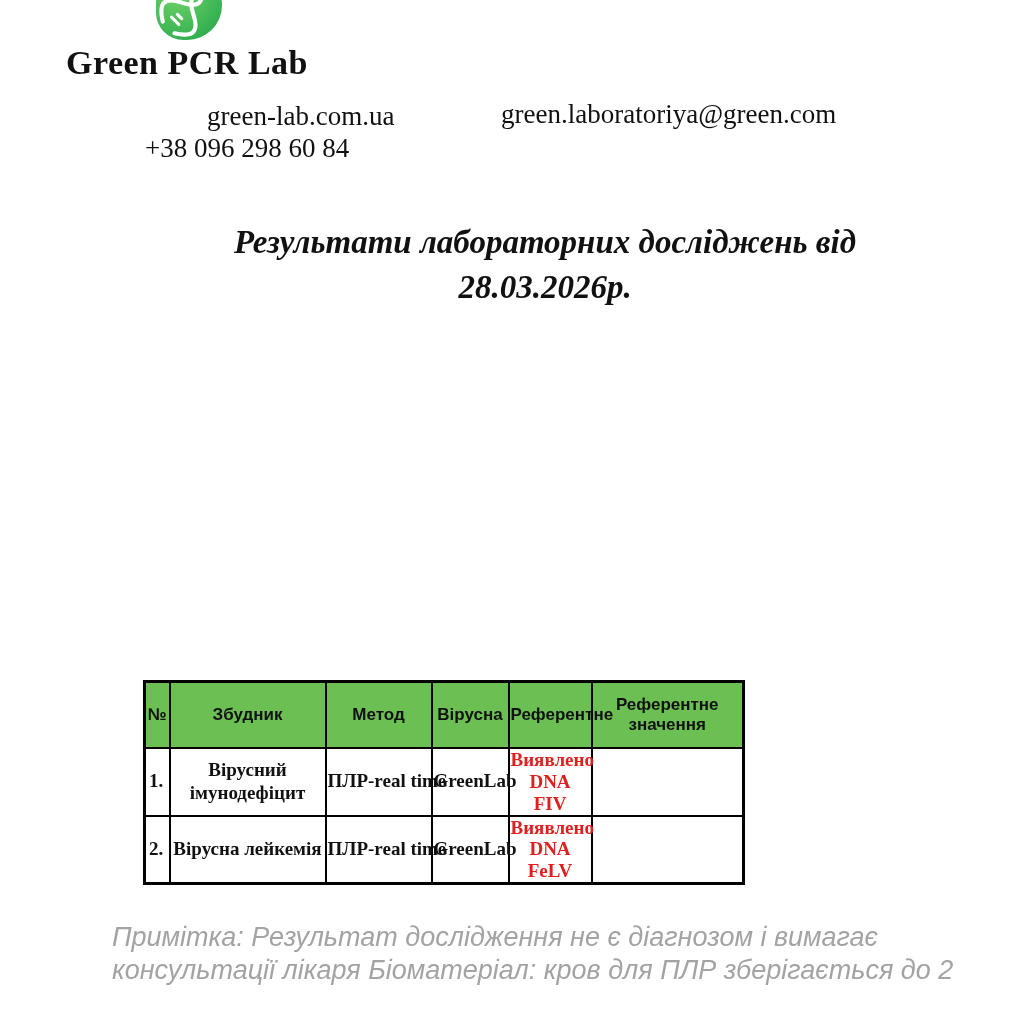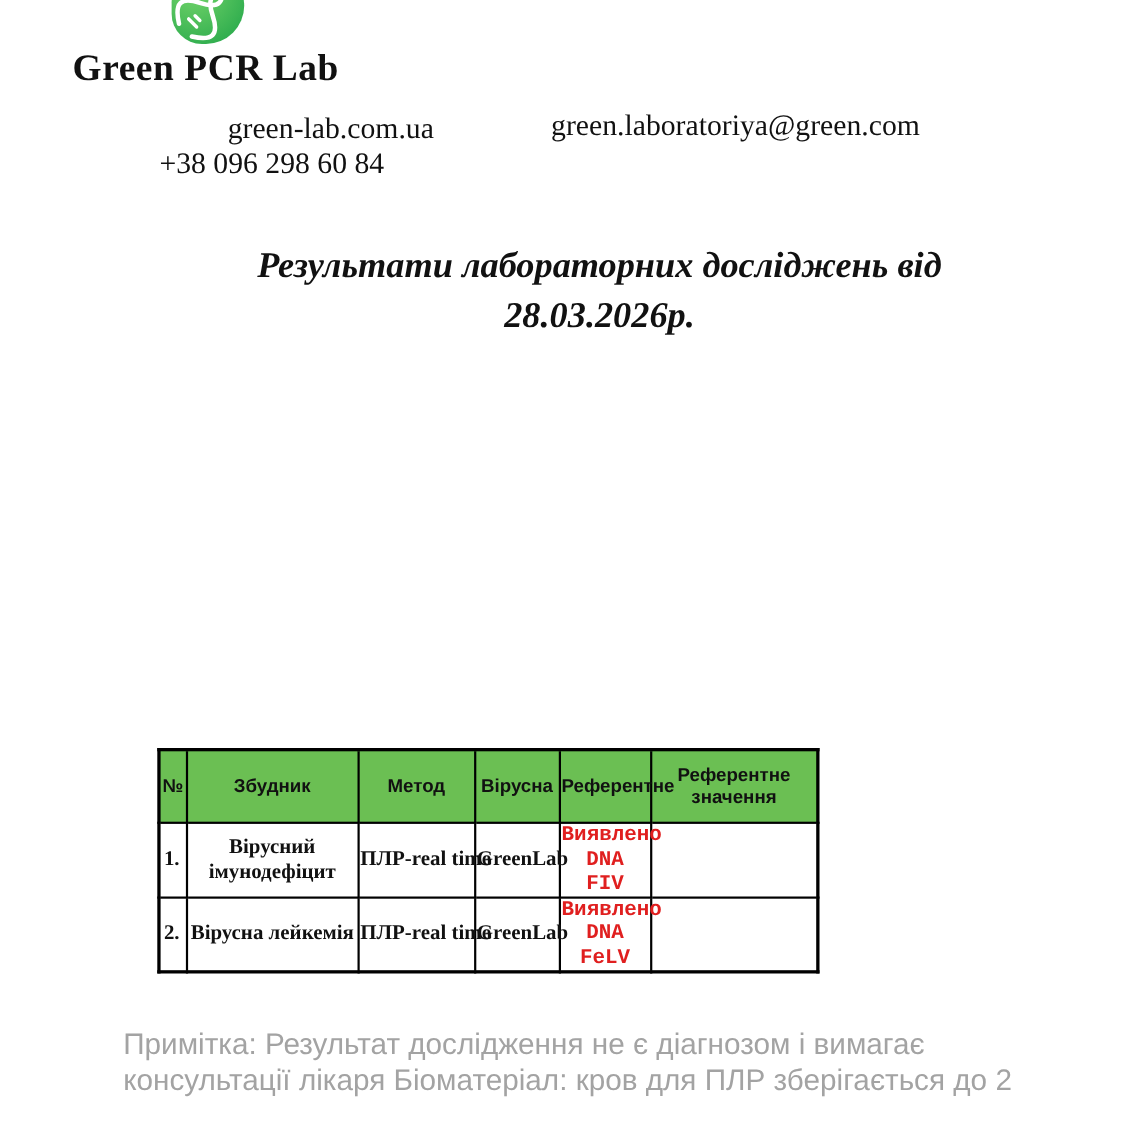--- a/index.html
+++ b/index.html
@@ -82,32 +82,31 @@
     height: 62px; line-height: 1.2;
     background: #ffffff;
   }
   .results-table td.num-cell { text-align: left; padding-left: 3px; }
   .results-table td.pathogen-cell { white-space: normal; }
   .results-table td.method-cell, .results-table td.operator-cell { white-space: nowrap; }
   .results-table td.result-cell {
     color: var(--result_red, #e01f1f);
     white-space: pre-line;
     line-height: 1.15;
-    font-family: Liberation Mono, monospace;
   }
 
   
   .note {
     position: absolute;
     left: 112px; top: 921px;
     font-family: "Liberation Sans", sans-serif;
+    font-style: italic;
     font-size: 27px;
     line-height: 33px;
     color: var(--note_gray, #a3a3a3);
-    margin-top: 12px;
   }
 </style>
 </head>
 <body>
 
 <div class="page">
 
   <div class="logo">
     <span>
       <svg viewBox="0 0 64 64" aria-hidden="true">

